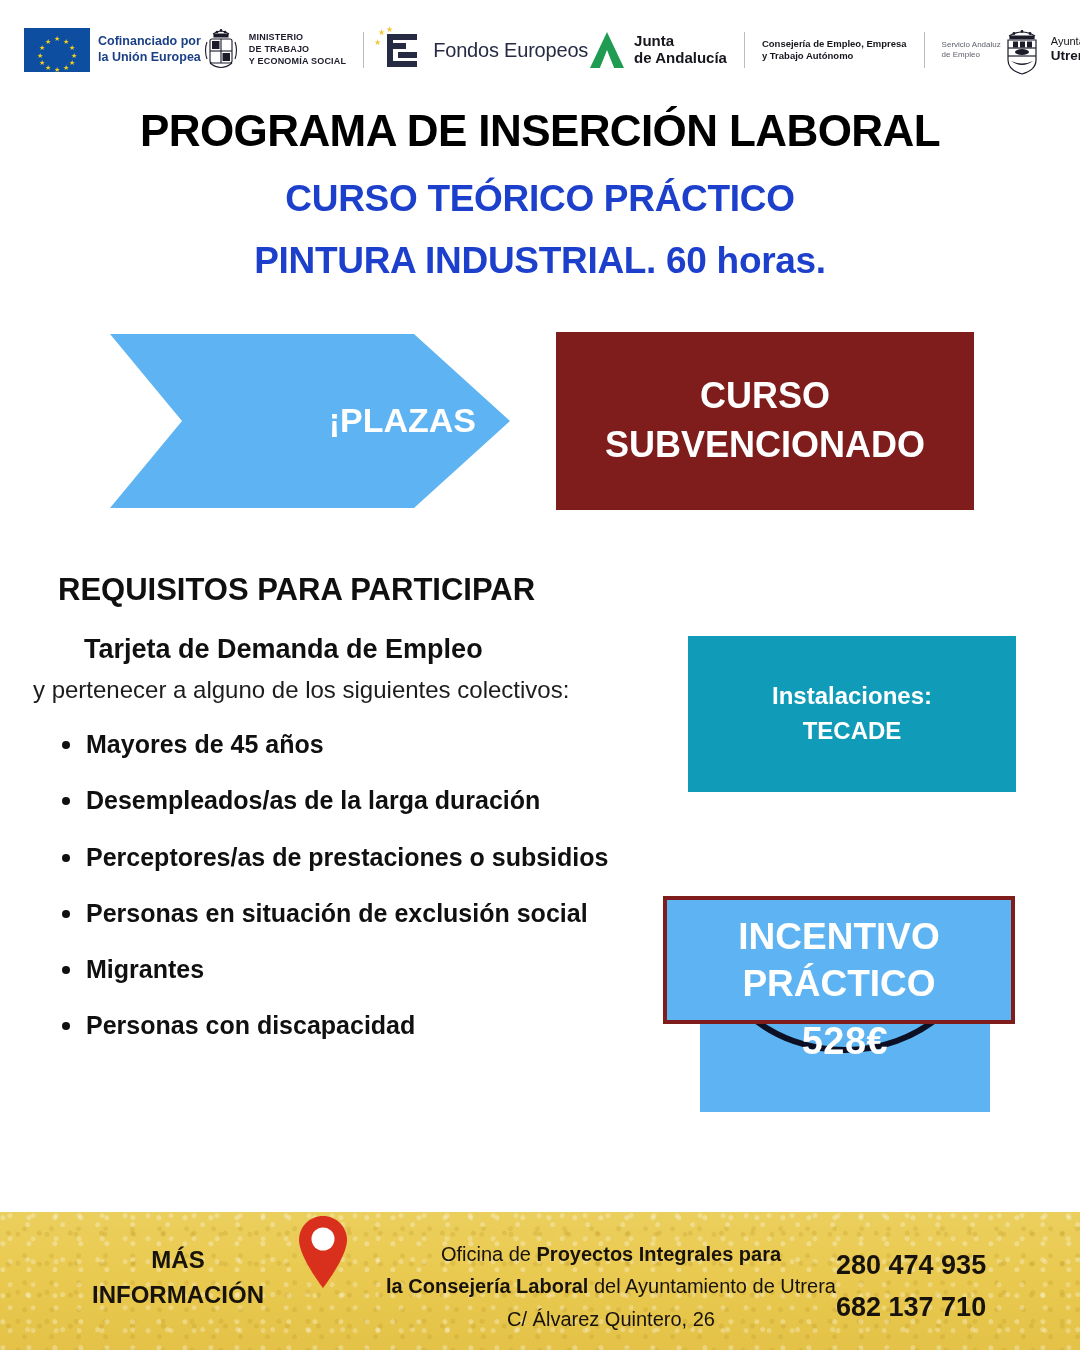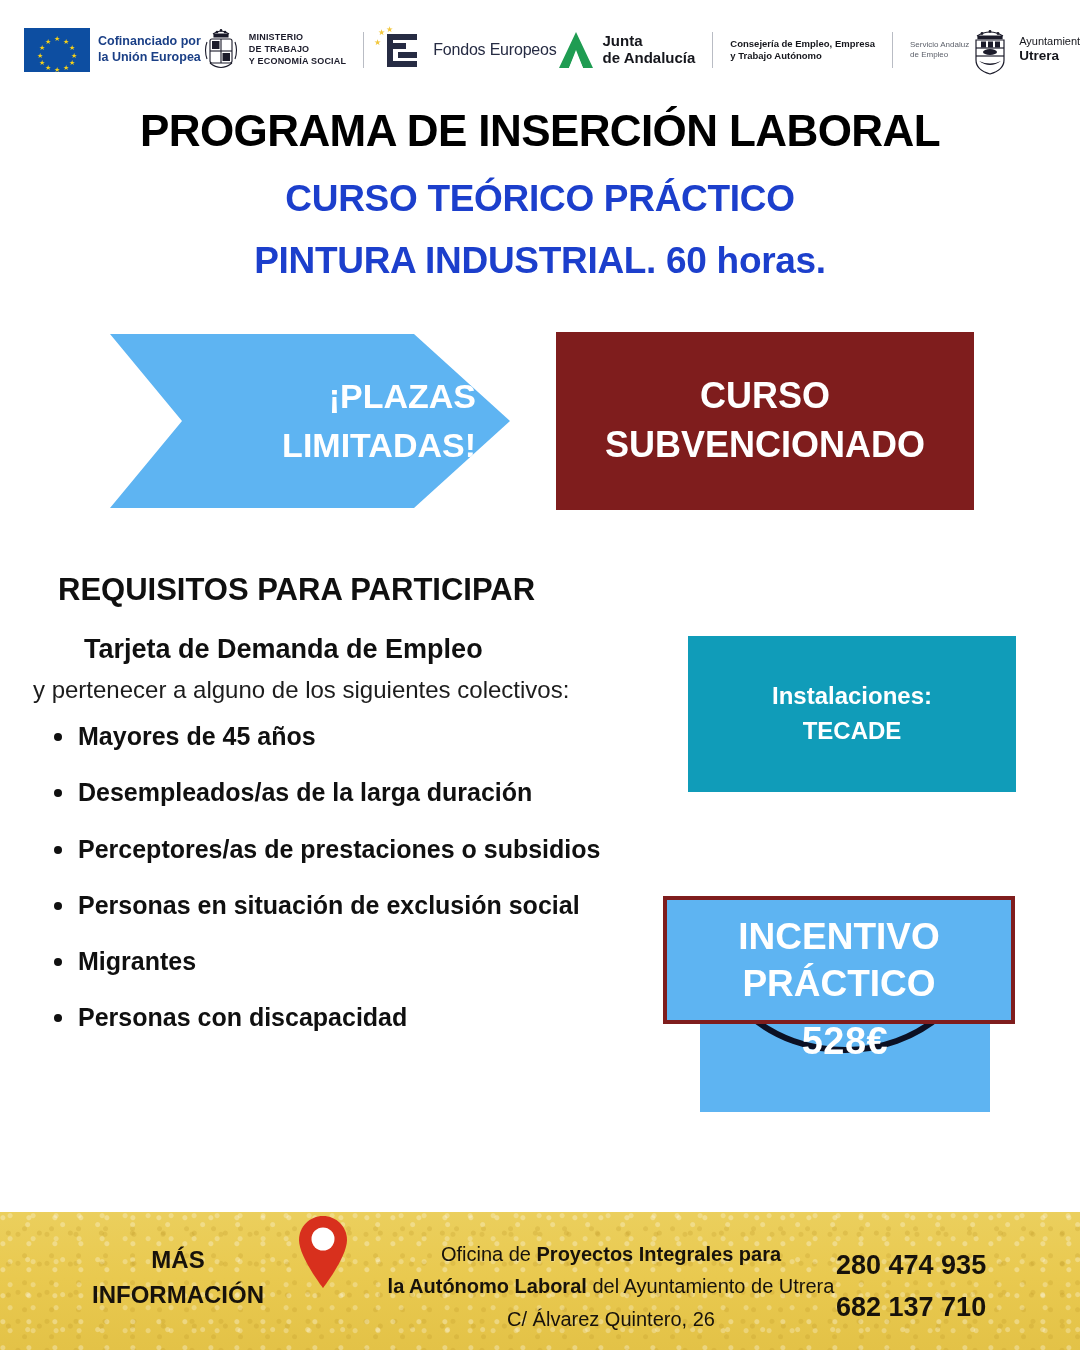--- a/index.html
+++ b/index.html
@@ -77,21 +77,21 @@
     font-weight: bold;
     line-height: 1.3;
     color: #1b1b2a;
     letter-spacing: .2px;
     white-space: nowrap;
   }
 
   
   .fe-mark { width: 52px; height: 48px; flex: none; display: block; }
   .fe-text {
-    font-size: 16px;
+    font-size: 20px;
     color: #262b43;
     white-space: nowrap;
     letter-spacing: -.2px;
   }
 
   
   .ja-mark { width: 38px; height: 40px; flex: none; display: block; }
   .ja-text {
     font-size: 15px;
     font-weight: bold;
@@ -198,21 +198,21 @@
   .req-lead {
     position: absolute;
     left: 33px; top: 676px;
     font-size: 24px;
     color: #1c1c1c;
   }
   .req-list {
     position: absolute;
     left: 40px; top: 718px;
     width: 600px;
-    margin: 0;
+    margin: 8px;
     padding: 0 0 0 38px;
     list-style: none;
   }
   .req-list li {
     position: relative;
     font-size: 25px;
     font-weight: bold;
     color: #101010;
     line-height: 1.49;
     margin-bottom: 19px;
@@ -459,21 +459,20 @@
       </div>
     </div>
   </div>
 
   <div class="title-main">PROGRAMA DE INSERCIÓN LABORAL</div>
   <div class="title-sub l1">CURSO TEÓRICO PRÁCTICO</div>
   <div class="title-sub l2">PINTURA INDUSTRIAL. 60 horas.</div>
 
   <div class="chevron">
     <span>¡PLAZAS</span>
-    <span>LIMITADAS!</span>
   </div>
 
   <div class="blue-box">
     <span>CURSO</span>
     <span>SUBVENCIONADO</span>
   </div>
 
   <div class="req-title">REQUISITOS PARA PARTICIPAR</div>
   <div class="req-card">Tarjeta de Demanda de Empleo</div>
   <div class="req-lead">y pertenecer a alguno de los siguientes colectivos:</div>
@@ -511,21 +510,21 @@
     <span>INFORMACIÓN</span>
   </div>
 
   <svg class="map-pin" viewBox="0 0 50 76">
     <path d="M25 2 C11.7 2 1 12.7 1 26 C1 43 25 74 25 74 C25 74 49 43 49 26 C49 12.7 38.3 2 25 2 Z" fill="#d8301d"></path>
     <circle cx="25" cy="25" r="11.5" fill="#ffffff"></circle>
   </svg>
 
   <div class="footer-addr">
     <span>Oficina de </span><b>Proyectos Integrales para</b><br>
-    <b>la Autónomo Laboral</b><span> del Ayuntamiento de Utrera</span><br>
+    <b>la Consejería Laboral</b><span> del Ayuntamiento de Utrera</span><br>
     <span>C/ Álvarez Quintero, 26</span>
   </div>
 
   <div class="footer-phones">
     <div>280 474 935</div>
     <div>682 137 710</div>
   </div>
 
 </div>
 

